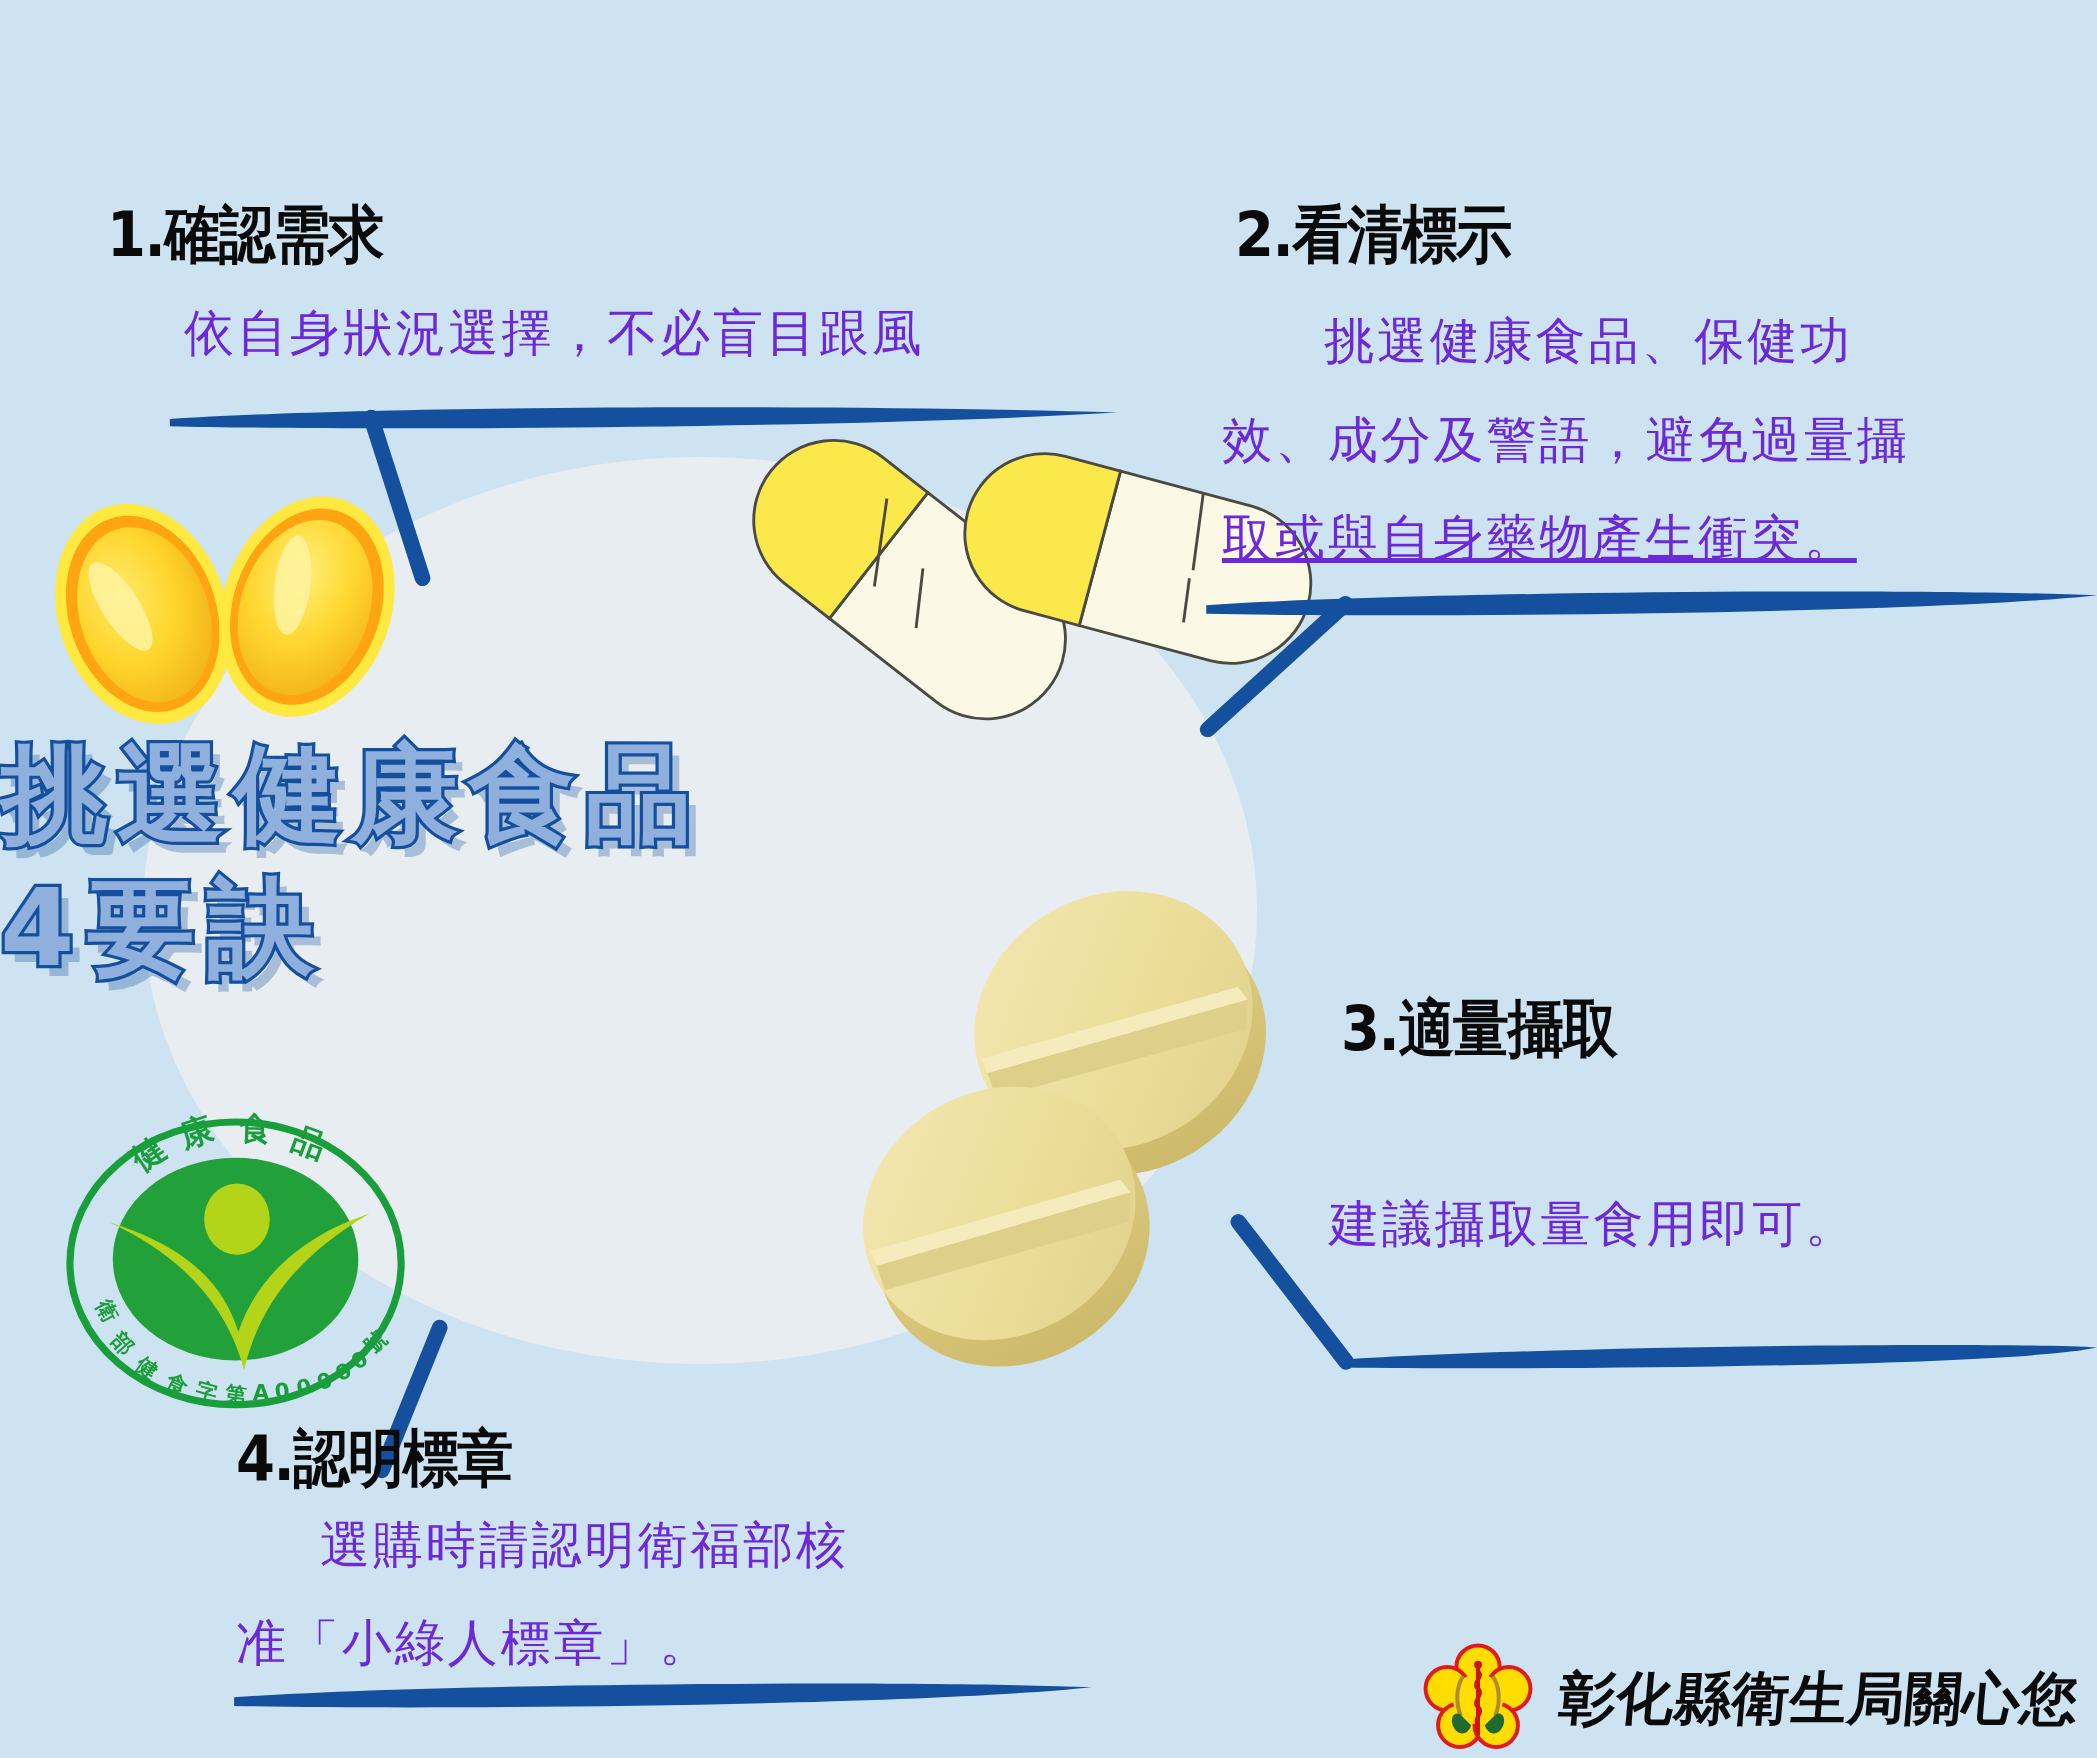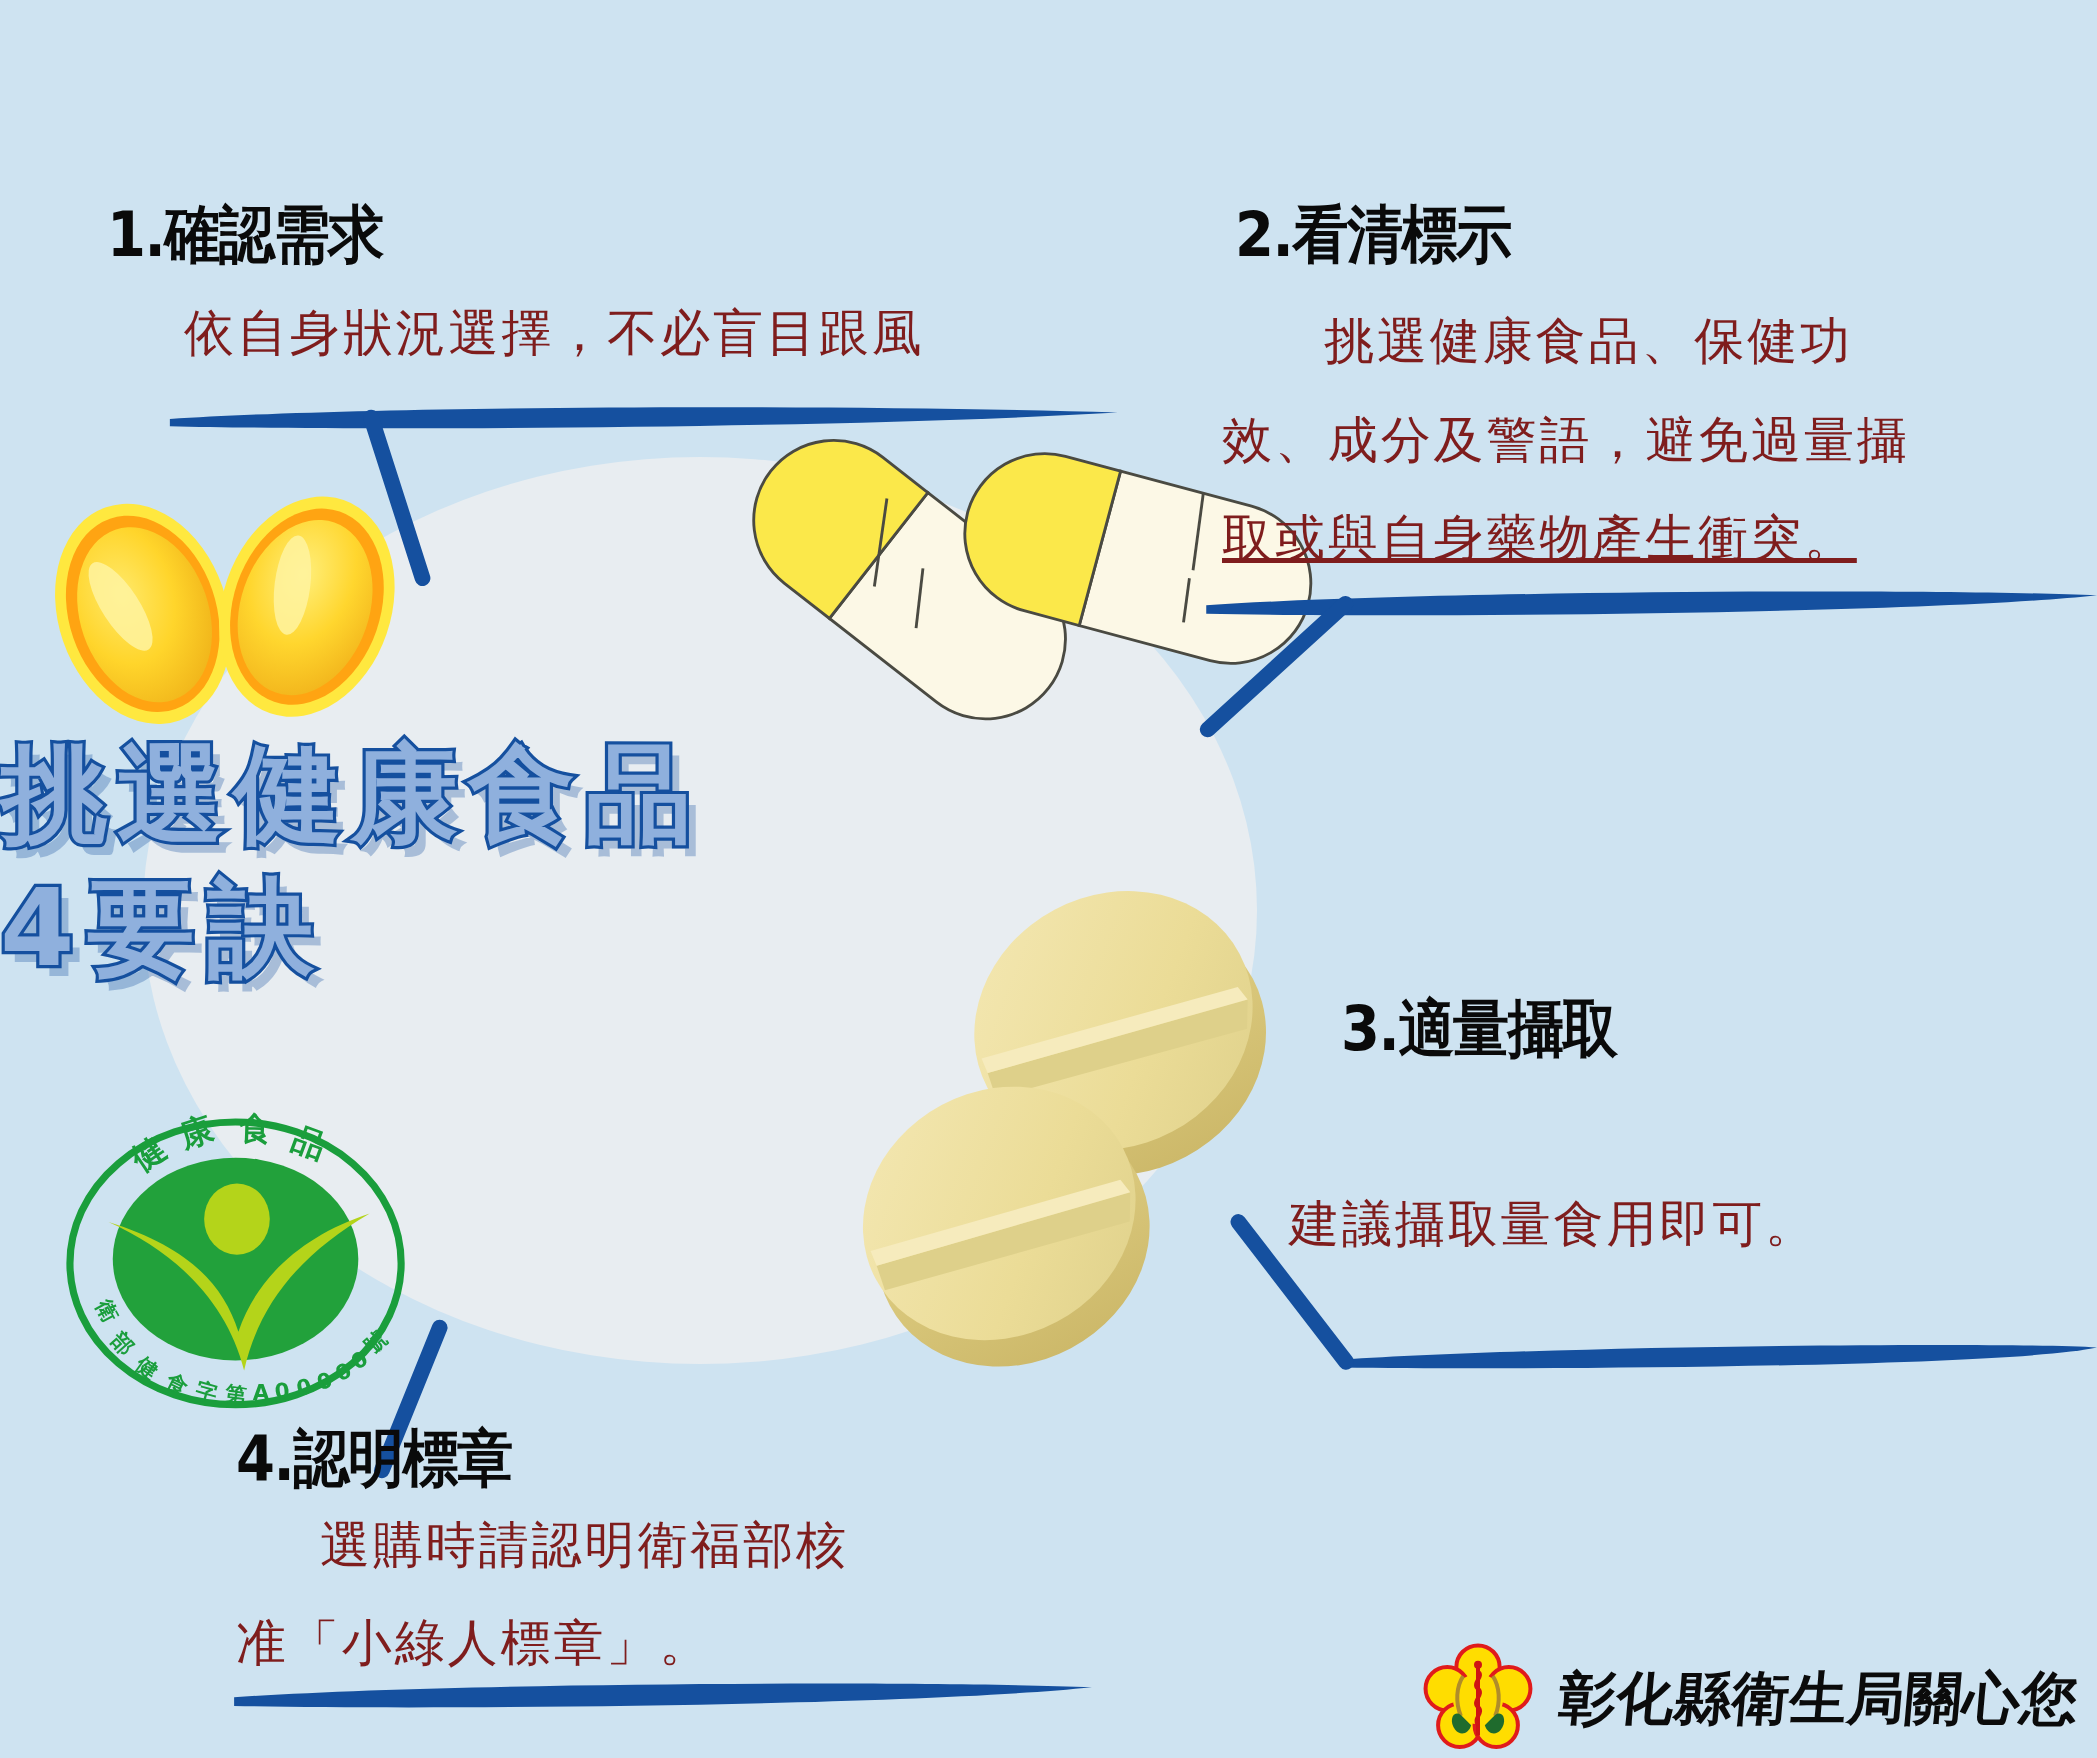--- a/index.html
+++ b/index.html
@@ -27,21 +27,21 @@
     font-weight:bold;
     font-size:56px;
     letter-spacing:-1.4px;
     white-space:nowrap;
     font-family:"DejaVu Sans","Liberation Sans",sans-serif;
     transform:scaleY(1.12);
     transform-origin:left top;
   }
   .body-line{
     position:absolute;z-index:8;
-    color:#7f1d1d;
+    color:#6d28d9;
     font-size:50px;
     letter-spacing:2.9px;
     white-space:nowrap;
     font-family:"DejaVu Sans","Liberation Sans",sans-serif;
     font-weight:500;
   }
 
   
   .title-wrap{position:absolute;z-index:9;left:0;top:728px;width:1399px;text-align:left;}
   .title-line{
@@ -201,21 +201,21 @@
   <div class="heading" style="left:1235px;top:193px;">2.看清標示</div>
   <div class="heading" style="left:1341px;top:987px;">3.適量攝取</div>
   <div class="heading" style="left:236px;top:1417px;">4.認明標章</div>
 
   <div class="body-line" style="left:184px;top:300px;">依自身狀況選擇，不必盲目跟風</div>
 
   <div class="body-line" style="left:1324px;top:308px;">挑選健康食品、保健功</div>
   <div class="body-line" style="left:1222px;top:407px;">效、成分及警語，避免過量攝</div>
   <div class="body-line" style="left:1222px;top:505px;text-decoration:underline;">取或與自身藥物產生衝突。</div>
 
-  <div class="body-line" style="left:1289px;top:1191px;">建議攝取量食用即可。</div>
+  <div class="body-line" style="left:1329px;top:1191px;">建議攝取量食用即可。</div>
 
   <div class="body-line" style="left:320px;top:1512px;">選購時請認明衛福部核</div>
   <div class="body-line" style="left:236px;top:1610px;">准「小綠人標章」。</div>
 
   <div class="title-wrap">
     <div class="title-line l1">挑選健康食品</div>
     <div class="title-line l2">4要訣</div>
   </div>
 
   <div class="footer">

